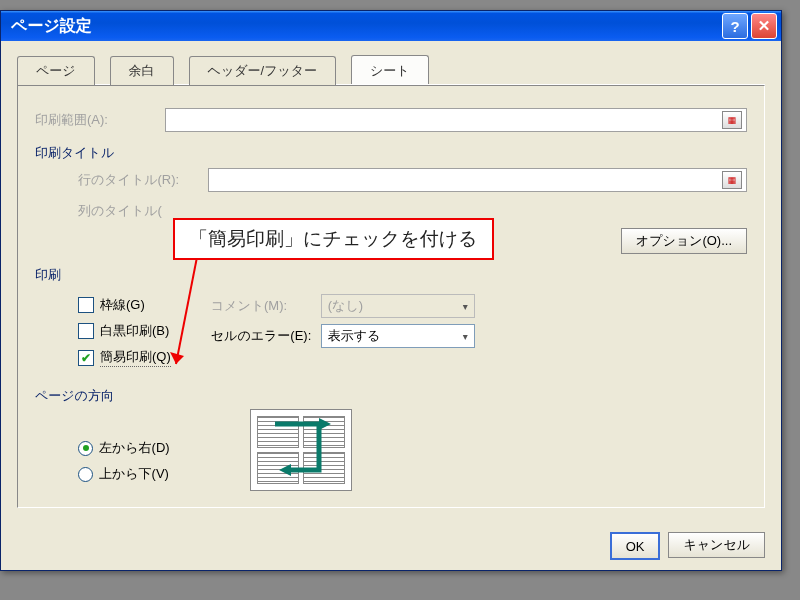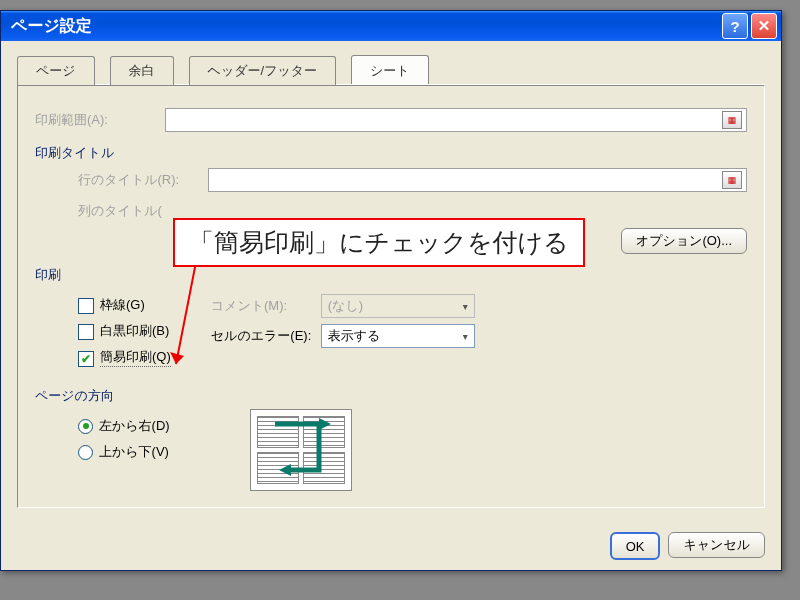--- a/index.html
+++ b/index.html
@@ -14,35 +14,35 @@
 .tab{padding:5px 18px 4px;border:1px solid #888;border-bottom:none;background:#ece9d8;border-top-left-radius:3px;border-top-right-radius:3px;margin-right:15px;color:#333;position:relative;top:1px}
 .tab.active{background:#fcfcfa;border-color:#888;top:0;padding-top:6px}
 .panel{border:1px solid #fff;border-left-color:#888;border-top-color:#888;padding:16px 17px;background:#ece9d8}
 .row{display:flex;align-items:center;margin:6px 0}
 .disabled{color:#a0a0a0}
 .lbl{width:130px}
 .ibox{flex:1;height:22px;border:1px solid #a0a0a0;background:#fff;display:flex;align-items:center;padding:0 4px}
 .rangeicon{margin-left:auto;width:18px;height:16px;background:linear-gradient(to bottom,#fff,#ddd);border:1px solid #888;display:flex;align-items:center;justify-content:center;font-size:9px;color:#c00}
 .group{color:#0a246a;margin:12px 0 4px;font-size:13px}
 .indent{margin-left:43px}
-.chk{display:flex;align-items:flex-end;margin:8px 0}
+.chk{display:flex;align-items:center;margin:8px 0}
 .chkbox{width:14px;height:14px;border:1px solid #1c5180;background:#fff;margin-right:6px;display:flex;align-items:center;justify-content:center;color:#21a121;font-size:12px;font-weight:bold}
 .dotted{border-bottom:1px dotted #666}
 .sel{width:140px;height:22px;border:1px solid #7f9db9;background:#fff;display:flex;align-items:center;padding:0 6px}
 .sel.dis{background:#ece9d8;color:#a0a0a0;border-color:#bbb}
 .sel .arr{margin-left:auto;color:#555;font-size:10px}
 .rad{display:flex;align-items:center;margin:8px 0}
 .radc{width:13px;height:13px;border:1px solid #1c5180;border-radius:50%;background:#fff;margin-right:6px;display:flex;align-items:center;justify-content:center}
 .radc .d{width:6px;height:6px;border-radius:50%;background:#21a121}
-.btn{height:24px;padding:0 14px;border:1px solid #888;background:linear-gradient(to bottom,#fff,#e6e3d4);border-radius:6px;display:inline-flex;align-items:center}
+.btn{height:24px;padding:0 14px;border:1px solid #888;background:linear-gradient(to bottom,#fff,#e6e3d4);border-radius:0;display:inline-flex;align-items:center}
 .btn.def{border:2px solid #3a6ed8}
 .footer{display:flex;justify-content:flex-end;gap:8px;padding:10px 16px}
 .opt-row{display:flex;justify-content:flex-end;margin:8px 0}
 .cols{display:flex;gap:40px}
-.callout{position:absolute;left:173px;top:218px;border:2px solid #e00;background:#fff;padding:6px 14px;font-size:25px;color:#222;z-index:5}
+.callout{position:absolute;left:173px;top:218px;border:2px solid #e00;background:#fff;padding:6px 14px;font-size:19px;color:#222;z-index:5}
 .tnbox{width:100px;height:80px;border:1px solid #888;background:#fff;display:flex;flex-wrap:wrap;align-content:center;justify-content:center;gap:4px;position:relative}
 .pg{width:40px;height:30px;border:1px solid #888;background:repeating-linear-gradient(to bottom,#888 0 1px,#fff 1px 4px)}
 svg.arrow{position:absolute;left:168px;top:244px;z-index:4;pointer-events:none}
 svg.order{position:absolute;left:6px;top:2px}
 </style>
 </head>
 <body>
 
 <div class="dialog">
   <div class="titlebar">
@@ -114,21 +114,21 @@
             <span style="width:110px">セルのエラー(E):</span>
             <div class="sel">
               <span>表示する</span>
               <span class="arr">▾</span>
             </div>
           </div>
         </div>
       </div>
 
       <div class="group">ページの方向</div>
-      <div class="indent" style="display:flex;gap:80px;align-items:flex-start">
+      <div class="indent" style="display:flex;gap:80px;align-items:flex-end">
         <div>
           <div class="rad">
             <span class="radc">
                 <span class="d"></span>
               </span>
             <span>左から右(D)</span>
           </div>
           <div class="rad">
             <span class="radc"></span>
             <span>上から下(V)</span>

